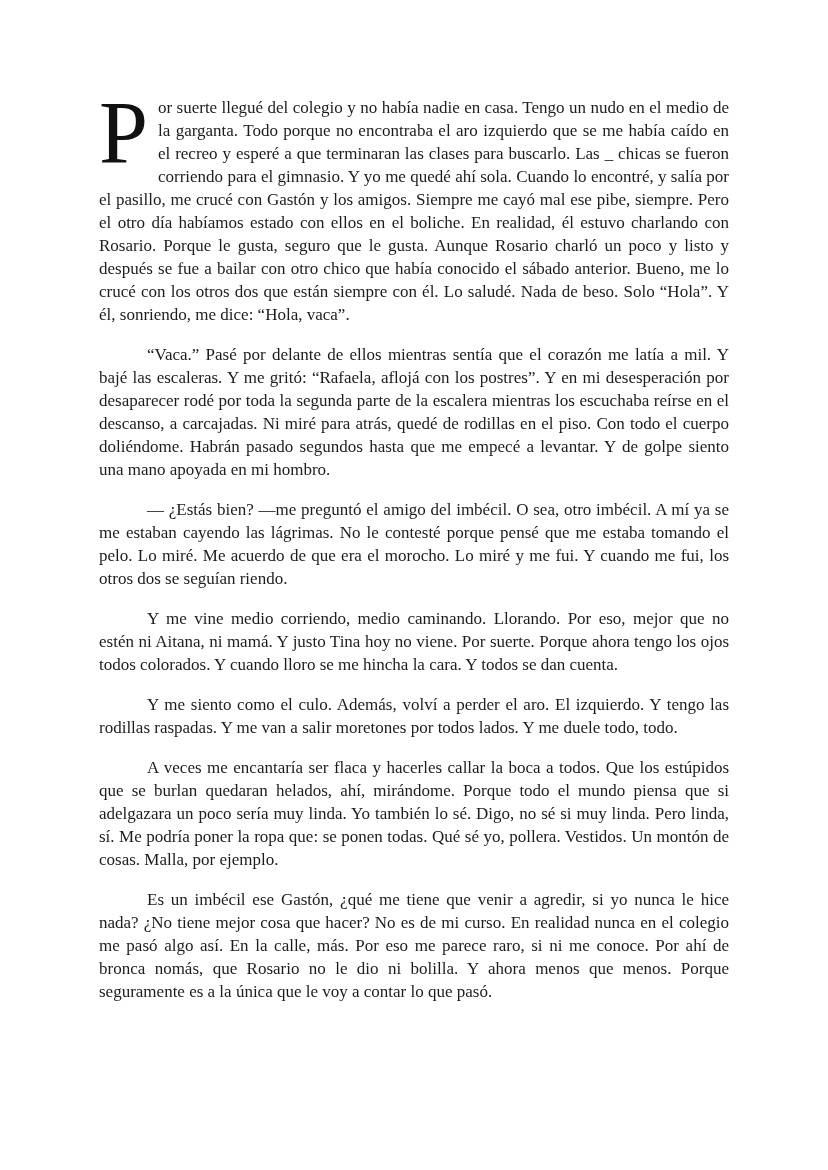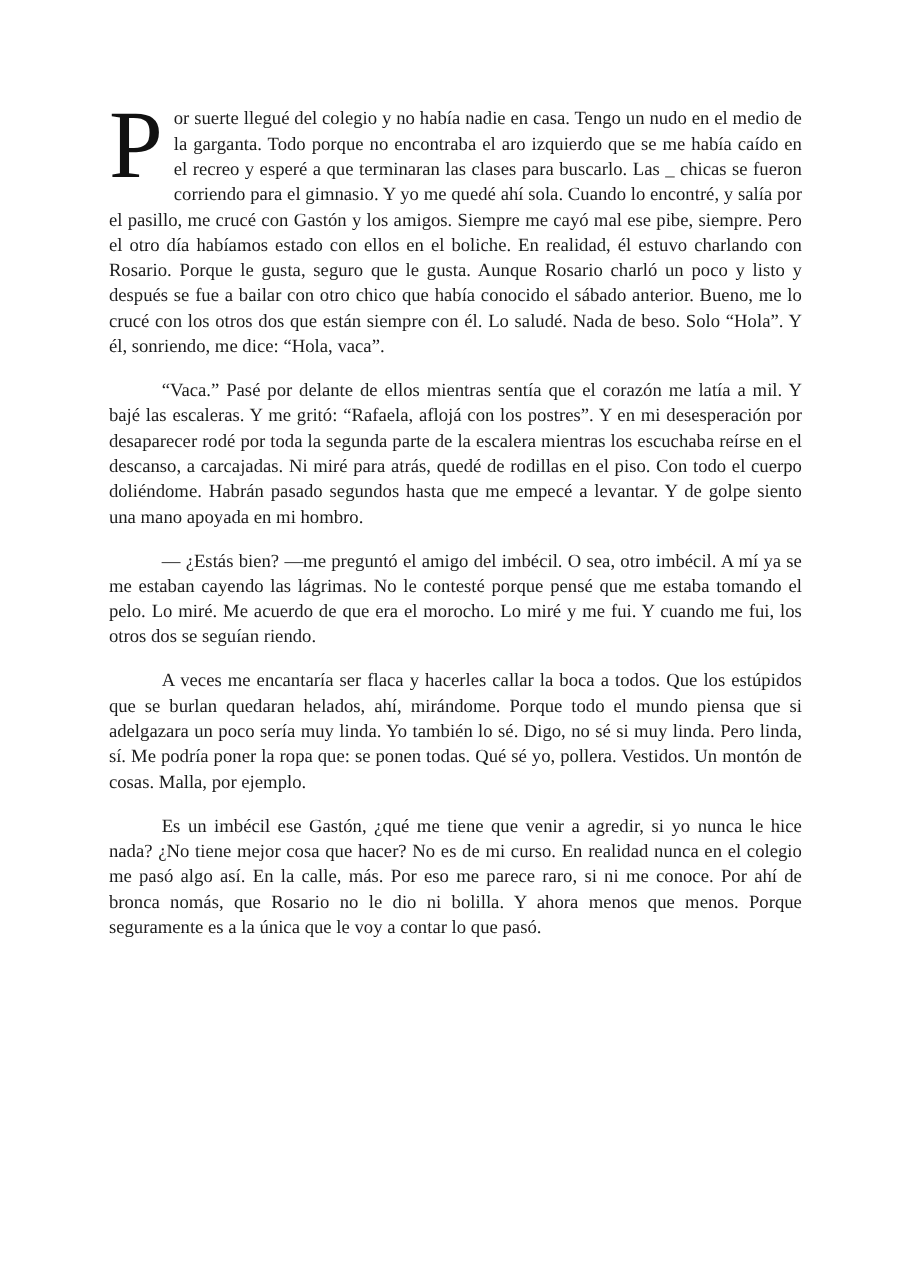--- a/index.html
+++ b/index.html
@@ -42,19 +42,21 @@
 <body>
 
 <div class="page">
 
   <p class="para"><span class="dropcap">P</span><span>or suerte llegué del colegio y no había nadie en casa. Tengo un nudo en el medio de la garganta. Todo porque no encontraba el aro izquierdo que se me había caído en el recreo y esperé a que terminaran las clases para buscarlo. Las _ chicas se fueron corriendo para el gimnasio. Y yo me quedé ahí sola. Cuando lo encontré, y salía por el pasillo, me crucé con Gastón y los amigos. Siempre me cayó mal ese pibe, siempre. Pero el otro día habíamos estado con ellos en el boliche. En realidad, él estuvo charlando con Rosario. Porque le gusta, seguro que le gusta. Aunque Rosario charló un poco y listo y después se fue a bailar con otro chico que había conocido el sábado anterior. Bueno, me lo crucé con los otros dos que están siempre con él. Lo saludé. Nada de beso. Solo “Hola”. Y él, sonriendo, me dice: “Hola, vaca”.</span></p>
 
   <p class="para indent">“Vaca.” Pasé por delante de ellos mientras sentía que el corazón me latía a mil. Y bajé las escaleras. Y me gritó: “Rafaela, aflojá con los postres”. Y en mi desesperación por desaparecer rodé por toda la segunda parte de la escalera mientras los escuchaba reírse en el descanso, a carcajadas. Ni miré para atrás, quedé de rodillas en el piso. Con todo el cuerpo doliéndome. Habrán pasado segundos hasta que me empecé a levantar. Y de golpe siento una mano apoyada en mi hombro.</p>
 
   <p class="para indent">— ¿Estás bien? —me preguntó el amigo del imbécil. O sea, otro imbécil. A mí ya se me estaban cayendo las lágrimas. No le contesté porque pensé que me estaba tomando el pelo. Lo miré. Me acuerdo de que era el morocho. Lo miré y me fui. Y cuando me fui, los otros dos se seguían riendo.</p>
 
+  <p class="para indent">Y me vine medio corriendo, medio caminando. Llorando. Por eso, mejor que no estén ni Aitana, ni mamá. Y justo Tina hoy no viene. Por suerte. Porque ahora tengo los ojos todos colorados. Y cuando lloro se me hincha la cara. Y todos se dan cuenta.</p>
 
+  <p class="para indent">Y me siento como el culo. Además, volví a perder el aro. El izquierdo. Y tengo las rodillas raspadas. Y me van a salir moretones por todos lados. Y me duele todo, todo.</p>
 
   <p class="para indent">A veces me encantaría ser flaca y hacerles callar la boca a todos. Que los estúpidos que se burlan quedaran helados, ahí, mirándome. Porque todo el mundo piensa que si adelgazara un poco sería muy linda. Yo también lo sé. Digo, no sé si muy linda. Pero linda, sí. Me podría poner la ropa que: se ponen todas. Qué sé yo, pollera. Vestidos. Un montón de cosas. Malla, por ejemplo.</p>
 
   <p class="para indent">Es un imbécil ese Gastón, ¿qué me tiene que venir a agredir, si yo nunca le hice nada? ¿No tiene mejor cosa que hacer? No es de mi curso. En realidad nunca en el colegio me pasó algo así. En la calle, más. Por eso me parece raro, si ni me conoce. Por ahí de bronca nomás, que Rosario no le dio ni bolilla. Y ahora menos que menos. Porque seguramente es a la única que le voy a contar lo que pasó.</p>
 
 </div>
 
 </body></html>

